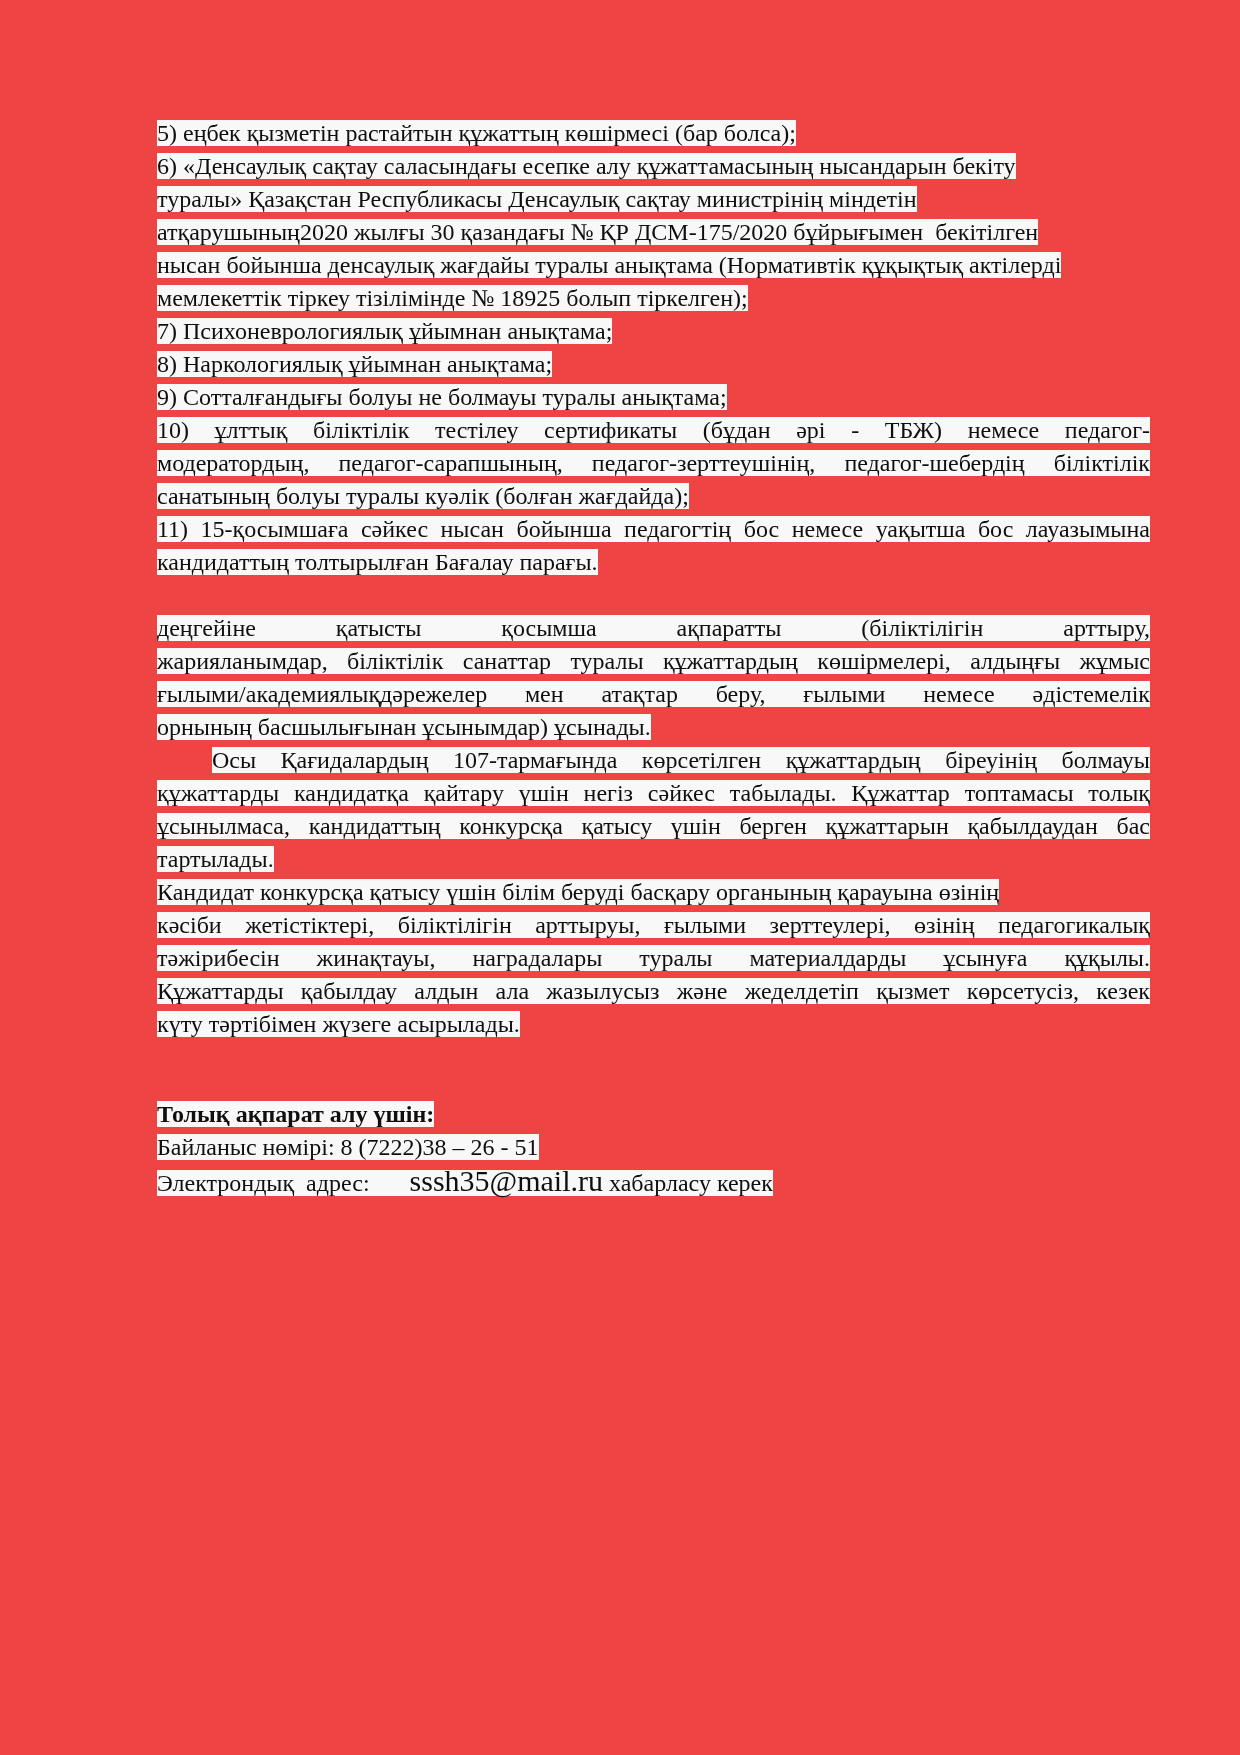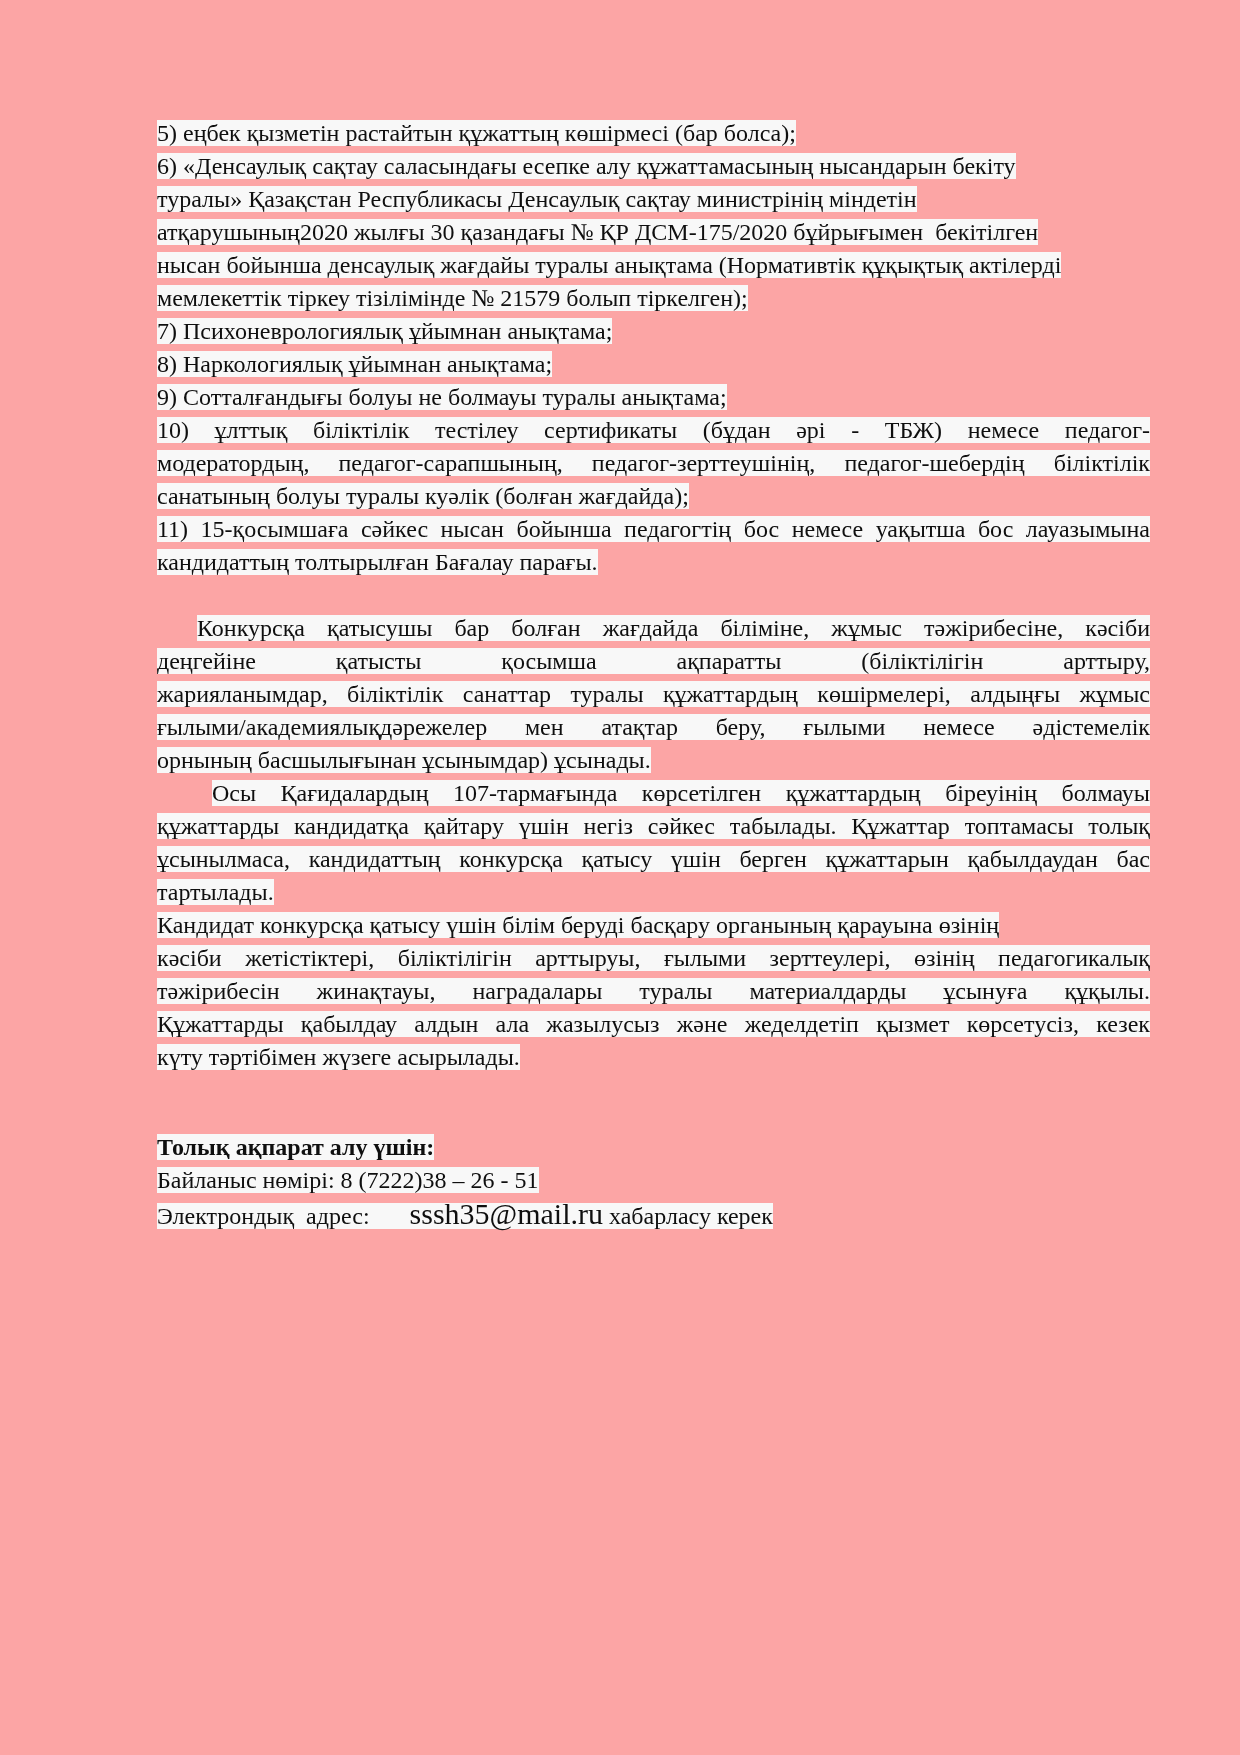--- a/index.html
+++ b/index.html
@@ -12,21 +12,21 @@
     height: 1755px;
     position: relative;
     font-family: "Liberation Serif", "DejaVu Serif", serif;
     color: #0f0f0f;
   }
   .page {
     position: absolute;
     left: 0; top: 0;
     width: 1240px;
     height: 1755px;
-    background: #fca5a5;
+    background: #ef4444;
     overflow: hidden;
     font-family: Liberation Serif, serif;
   }
   .content {
     position: absolute;
     left: 157px;
     top: 117px;
     width: 993px;
   }
   .line {
@@ -62,31 +62,30 @@
 </head>
 <body>
 
 <div class="page">
   <div class="content">
       <div class="line left"><span class="ink"><span>5) еңбек қызметін растайтын құжаттың көшірмесі (бар болса);</span></span></div>
       <div class="line left"><span class="ink"><span>6) «Денсаулық сақтау саласындағы есепке алу құжаттамасының нысандарын бекіту</span></span></div>
       <div class="line left"><span class="ink"><span>туралы» Қазақстан Республикасы Денсаулық сақтау министрінің міндетін</span></span></div>
       <div class="line left"><span class="ink"><span>атқарушының2020 жылғы 30 қазандағы № ҚР ДСМ-175/2020 бұйрығымен  бекітілген</span></span></div>
       <div class="line left"><span class="ink"><span>нысан бойынша денсаулық жағдайы туралы анықтама (Нормативтік құқықтық актілерді</span></span></div>
-      <div class="line left"><span class="ink"><span>мемлекеттік тіркеу тізілімінде № 21579 болып тіркелген);</span></span></div>
+      <div class="line left"><span class="ink"><span>мемлекеттік тіркеу тізілімінде № 18925 болып тіркелген);</span></span></div>
       <div class="line left"><span class="ink"><span>7) Психоневрологиялық ұйымнан анықтама;</span></span></div>
       <div class="line left"><span class="ink"><span>8) Наркологиялық ұйымнан анықтама;</span></span></div>
       <div class="line left"><span class="ink"><span>9) Сотталғандығы болуы не болмауы туралы анықтама;</span></span></div>
       <div class="line justify"><span class="ink"><span>10) ұлттық біліктілік тестілеу сертификаты (бұдан әрі - ТБЖ) немесе педагог-</span></span></div>
       <div class="line justify"><span class="ink"><span>модератордың, педагог-сарапшының, педагог-зерттеушінің, педагог-шебердің біліктілік</span></span></div>
       <div class="line left"><span class="ink"><span>санатының болуы туралы куәлік (болған жағдайда);</span></span></div>
       <div class="line justify"><span class="ink"><span>11) 15-қосымшаға сәйкес нысан бойынша педагогтің бос немесе уақытша бос лауазымына</span></span></div>
       <div class="line left"><span class="ink"><span>кандидаттың толтырылған Бағалау парағы.</span></span></div>
       <div class="line blank"></div>
-      <div class="line justify" style="text-indent: 40px;"><span class="ink"><span>Конкурсқа қатысушы бар болған жағдайда біліміне, жұмыс тәжірибесіне, кәсіби</span></span></div>
       <div class="line justify"><span class="ink"><span>деңгейіне қатысты қосымша ақпаратты (біліктілігін арттыру,</span></span></div>
       <div class="line justify"><span class="ink"><span>жарияланымдар, біліктілік санаттар туралы құжаттардың көшірмелері, алдыңғы жұмыс</span></span></div>
       <div class="line justify"><span class="ink"><span>ғылыми/академиялықдәрежелер мен атақтар беру, ғылыми немесе әдістемелік</span></span></div>
       <div class="line left"><span class="ink"><span>орнының басшылығынан ұсынымдар) ұсынады.</span></span></div>
       <div class="line justify" style="text-indent: 55px;"><span class="ink"><span>Осы Қағидалардың 107-тармағында көрсетілген құжаттардың біреуінің болмауы</span></span></div>
       <div class="line justify"><span class="ink"><span>құжаттарды кандидатқа қайтару үшін негіз сәйкес табылады. Құжаттар топтамасы толық</span></span></div>
       <div class="line justify"><span class="ink"><span>ұсынылмаса, кандидаттың конкурсқа қатысу үшін берген құжаттарын қабылдаудан бас</span></span></div>
       <div class="line left"><span class="ink"><span>тартылады.</span></span></div>
       <div class="line left"><span class="ink"><span>Кандидат конкурсқа қатысу үшін білім беруді басқару органының қарауына өзінің</span></span></div>
       <div class="line justify"><span class="ink"><span>кәсіби жетістіктері, біліктілігін арттыруы, ғылыми зерттеулері, өзінің педагогикалық</span></span></div>

